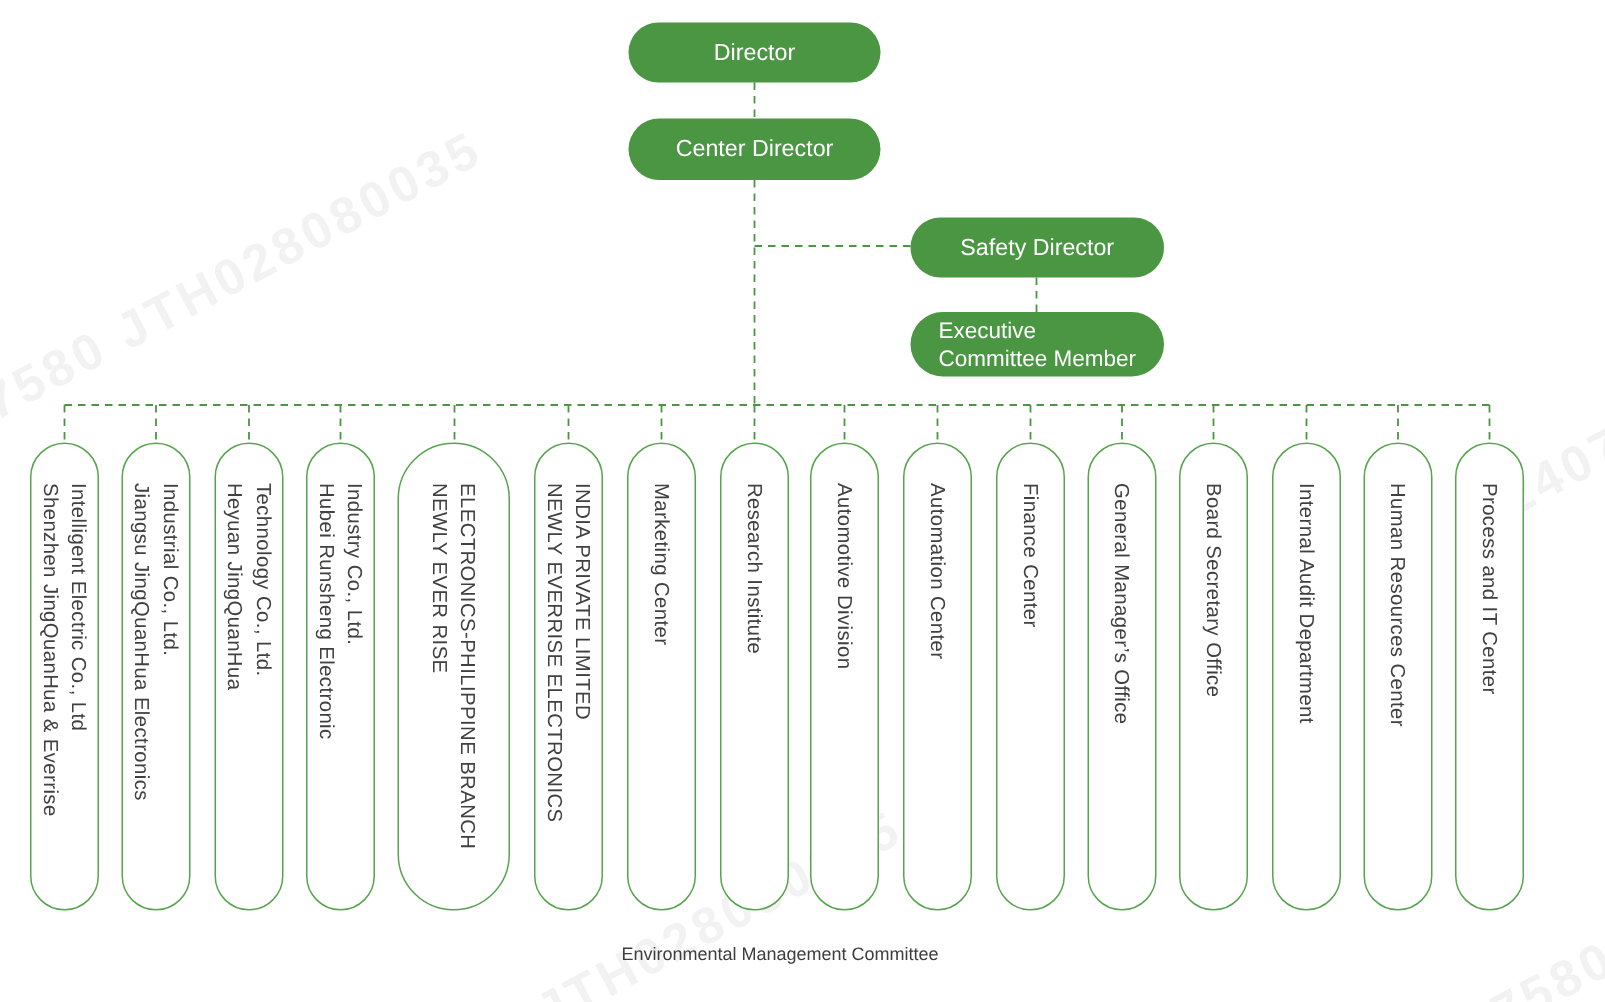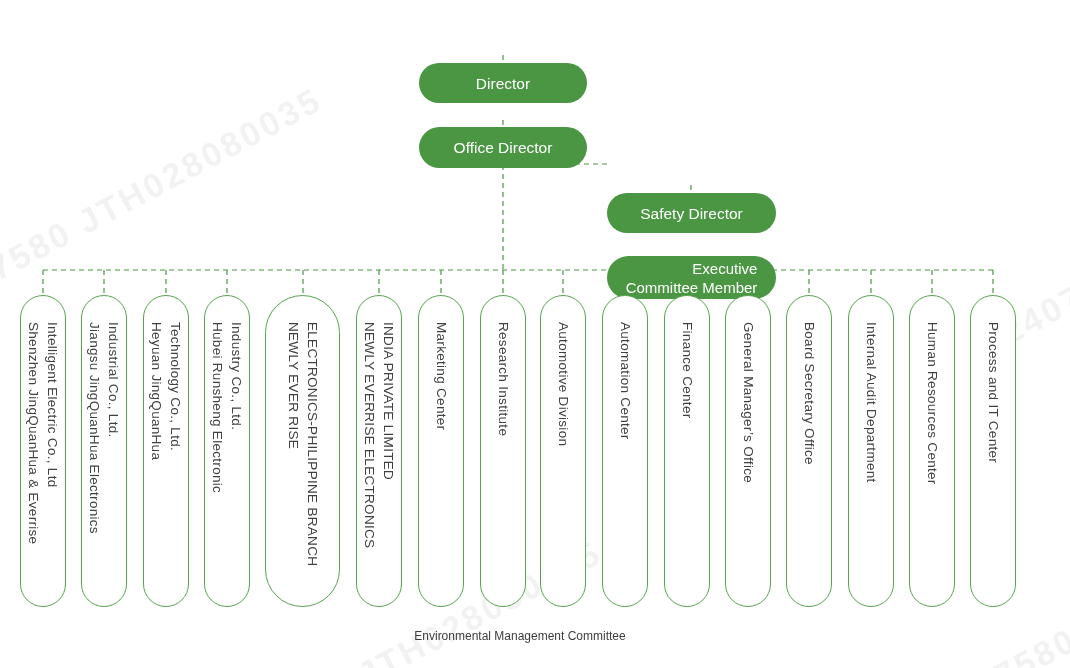--- a/index.html
+++ b/index.html
@@ -9,21 +9,21 @@
   }
   .wm{
     position:absolute;color:var(--watermark,#f2f2f2);font-size:34px;font-weight:bold;
     letter-spacing:3px;white-space:nowrap;transform:rotate(-28deg);transform-origin:0 0;
     user-select:none;pointer-events:none;z-index:0;
   }
   .connectors{position:absolute;left:0;top:0;z-index:1;}
   .gnode{
     position:absolute;z-index:2;background:var(--node-green,#4a9643);color:#fff;
     border-radius:22px;display:flex;align-items:center;justify-content:center;
-    text-align:right;font-size:15.5px;white-space:pre-line;line-height:19px;margin-top:48px;
+    text-align:left;font-size:15.5px;white-space:pre-line;line-height:19px;
   }
   #n-director{left:419px;top:15px;width:168px;height:40px;}
   #n-deputy{left:419px;top:79px;width:168px;height:41px;}
   #n-safety{left:607px;top:145px;width:169px;height:40px;}
   #n-exec{left:607px;top:208px;width:169px;height:43px;font-size:15px;}
   .pill{
     position:absolute;z-index:2;top:295px;width:46px;height:312px;box-sizing:border-box;
     background:#fff;border:1px solid var(--pill-border-green,#57a34e);border-radius:40px;
     display:flex;justify-content:center;padding-top:26px;
   }
@@ -66,21 +66,21 @@
       <path d="M687 270 V296"></path>
       <path d="M748 270 V296"></path>
       <path d="M809 270 V296"></path>
       <path d="M871 270 V296"></path>
       <path d="M932 270 V296"></path>
       <path d="M993 270 V296"></path>
     </g>
   </svg>
 
   <div class="gnode" id="n-director">Director</div>
-  <div class="gnode" id="n-deputy">Office Director</div>
+  <div class="gnode" id="n-deputy">Center Director</div>
   <div class="gnode" id="n-exec">Executive
 Committee Member</div>
   <div class="gnode" id="n-safety">Safety Director</div>
 
   <div class="pill" style="left:20px">
       <span class="plabel">Shenzhen JingQuanHua &amp; Everrise
 Intelligent Electric Co., Ltd</span>
     </div>
   <div class="pill" style="left:81px">
       <span class="plabel">Jiangsu JingQuanHua Electronics

